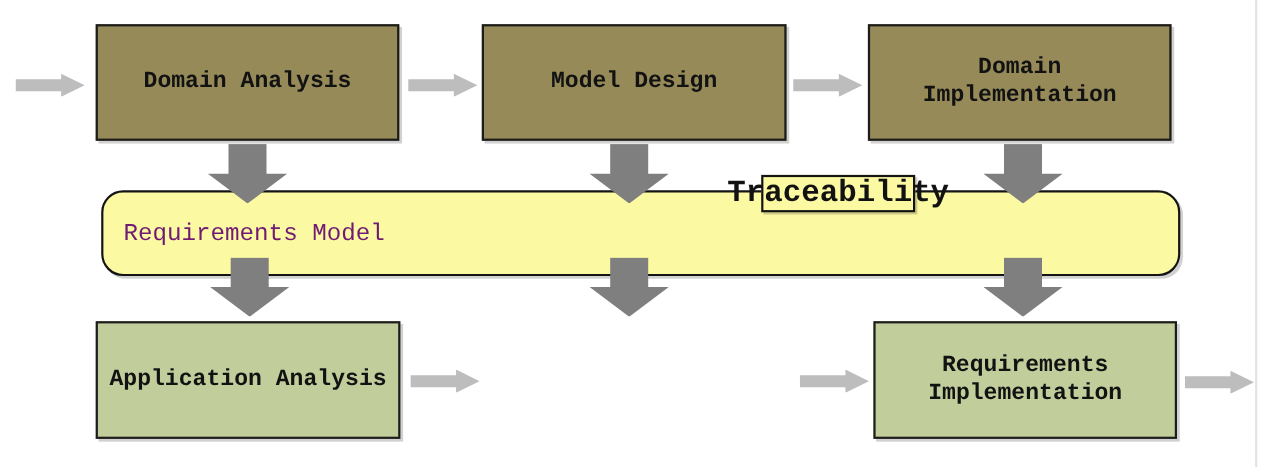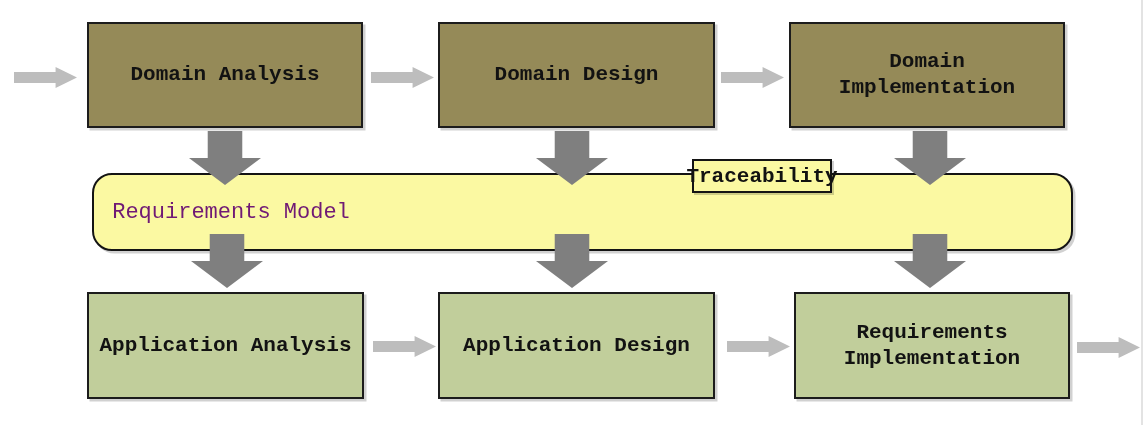--- a/index.html
+++ b/index.html
@@ -45,21 +45,21 @@
     white-space:nowrap;
     z-index:2;
   }
   .tag{
     position:absolute;
     left:692px;top:159px;width:140px;height:34px;
     background:var(--band-fill,#FBF9A2);
     border:2px solid #141414;
     box-sizing:border-box;
     display:flex;align-items:center;justify-content:center;
-    font-weight:bold;font-size:21px;color:#121212;
+    font-weight:bold;font-size:28px;color:#121212;
     box-shadow:2px 2px 0 rgba(0,0,0,0.18);
     z-index:4;
   }
   .arrow-down{
     position:absolute;
     width:72px;height:54px;
     background:var(--mapping-arrow,#7F7F7F);
     clip-path:polygon(26% 0, 74% 0, 74% 50%, 100% 50%, 50% 100%, 0 50%, 26% 50%);
     z-index:3;
   }
@@ -85,21 +85,21 @@
   <div class="arrow-right" style="left:371px;top:67px"></div>
   <div class="arrow-right" style="left:721px;top:67px"></div>
   <div class="arrow-right" style="left:373px;top:336px"></div>
   <div class="arrow-right" style="left:727px;top:336px"></div>
   <div class="arrow-right" style="left:1077px;top:337px"></div>
 
   <div class="box domain" style="left:87px;top:22px;width:276px;height:106px">
     <span class="box-label">Domain Analysis</span>
   </div>
   <div class="box domain" style="left:438px;top:22px;width:277px;height:106px">
-    <span class="box-label">Domain Design</span>
+    <span class="box-label">Model Design</span>
   </div>
   <div class="box domain" style="left:789px;top:22px;width:276px;height:106px">
     <span class="box-label">Domain
 Implementation</span>
   </div>
 
   <div class="arrow-down" style="left:189px;top:131px"></div>
   <div class="arrow-down" style="left:536px;top:131px"></div>
   <div class="arrow-down" style="left:894px;top:131px"></div>
 
@@ -110,23 +110,20 @@
     <span>Traceability</span>
   </div>
 
   <div class="arrow-down" style="left:191px;top:234px"></div>
   <div class="arrow-down" style="left:536px;top:234px"></div>
   <div class="arrow-down" style="left:894px;top:234px"></div>
 
   <div class="box application" style="left:87px;top:292px;width:277px;height:107px">
     <span class="box-label">Application Analysis</span>
   </div>
-  <div class="box application" style="left:438px;top:292px;width:277px;height:107px">
-    <span class="box-label">Application Design</span>
-  </div>
   <div class="box application" style="left:794px;top:292px;width:276px;height:107px">
     <span class="box-label">Requirements
 Implementation</span>
   </div>
 
   <div class="page-edge"></div>
 
 </div>
 
 </body></html>

